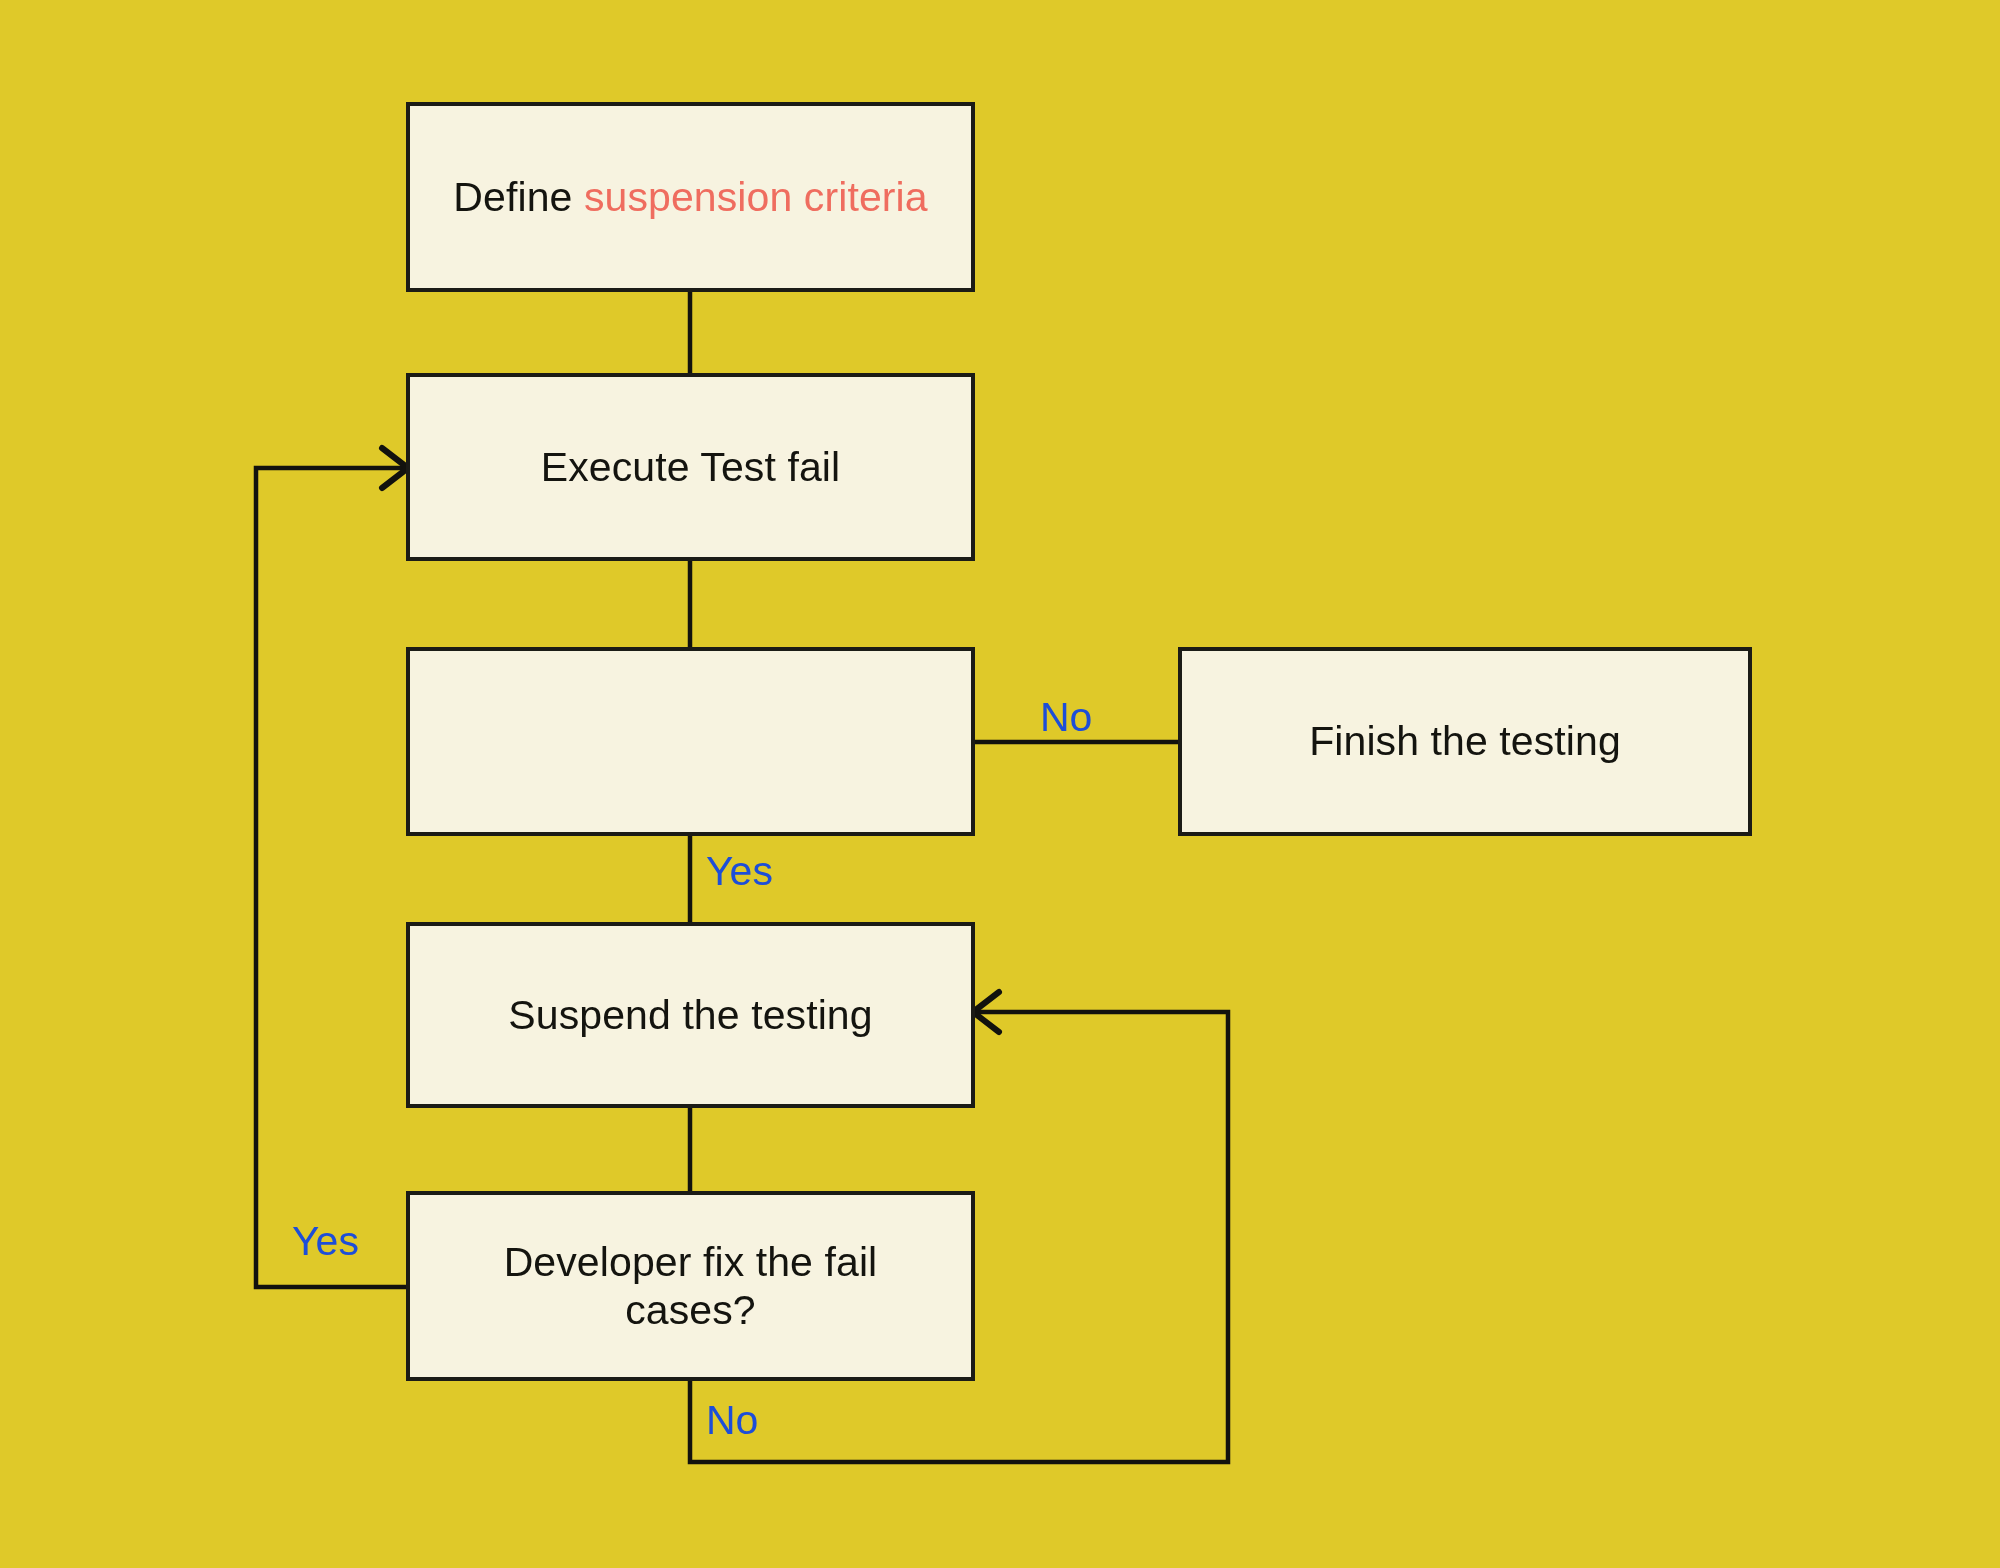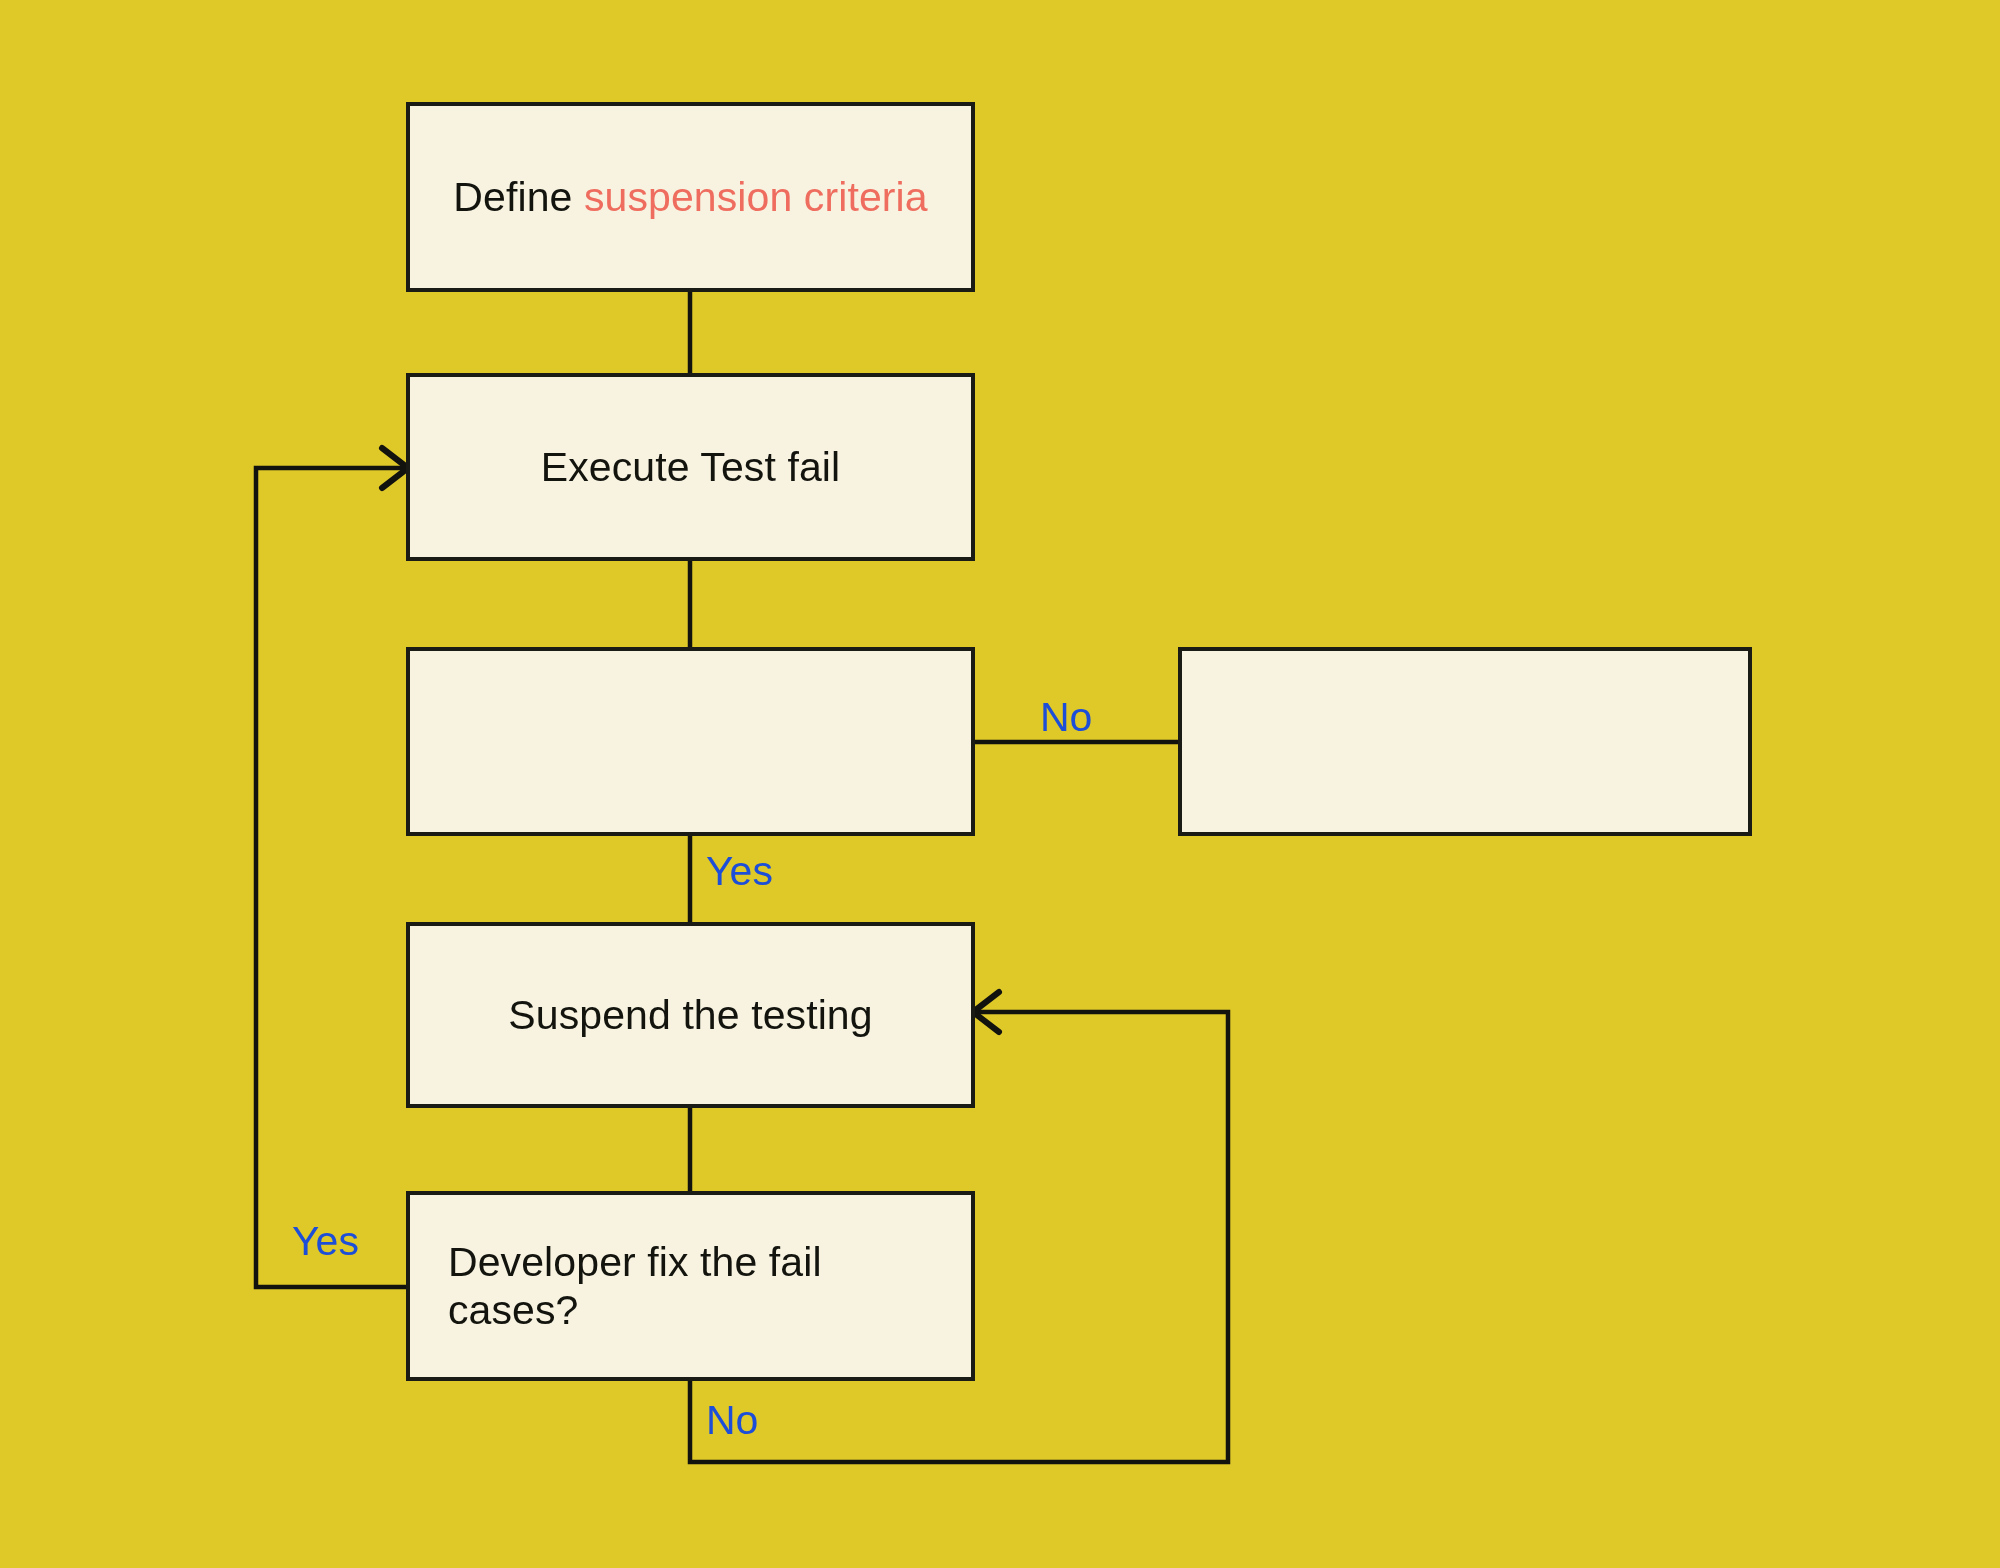--- a/index.html
+++ b/index.html
@@ -44,21 +44,21 @@
     stroke: #12120e;
     stroke-width: 6;
     stroke-linecap: round;
     stroke-linejoin: round;
   }
   .node-label {
     position: absolute;
     display: flex;
     align-items: center;
     justify-content: center;
-    text-align: left;
+    text-align: center;
     color: #14140f;
     font-family: "Liberation Sans", sans-serif;
     font-size: 41px;
     line-height: 1.18;
     letter-spacing: 0.1px;
     pointer-events: none;
   }
   .node-label span.accent {
     color: #ef6d5f;
   }
@@ -114,20 +114,21 @@
 
   <div class="node-label" style="left:428px; top:104px; width:525px; height:186px;">
     <div>
       <span>Define </span><span class="accent">suspension criteria</span>
     </div>
   </div>
 
   <div class="node-label" style="left:428px; top:375px; width:525px; height:184px;">Execute Test fail</div>
 
 
+  <div class="node-label" style="left:1200px; top:649px; width:530px; height:185px;">Finish the testing</div>
 
   <div class="node-label" style="left:448px; top:1193px; width:485px; height:186px;">Developer fix the fail cases?</div>
 
   <div class="node-label" style="left:428px; top:924px; width:525px; height:182px;">Suspend the testing</div>
 
   <div class="edge-label" style="left:1040px; top:697px;">No</div>
 
   <div class="edge-label" style="left:706px; top:851px;">Yes</div>
 
   <div class="edge-label" style="left:292px; top:1221px;">Yes</div>

